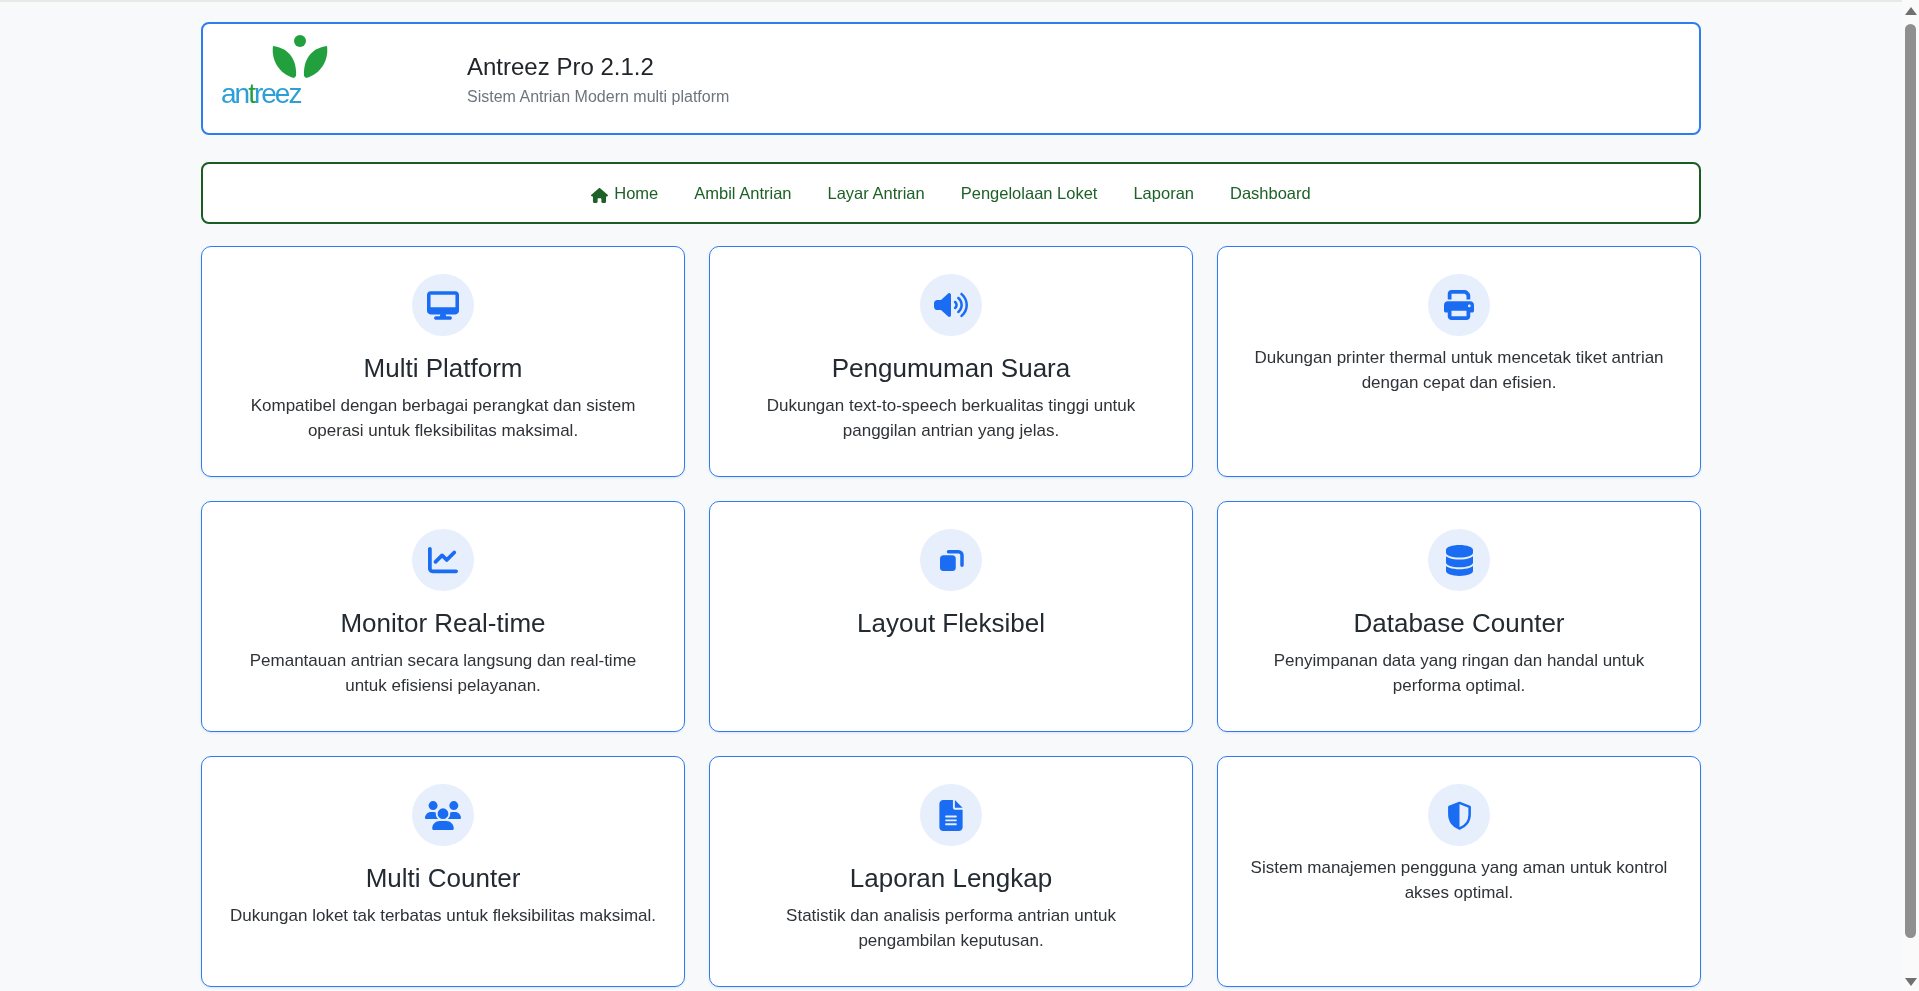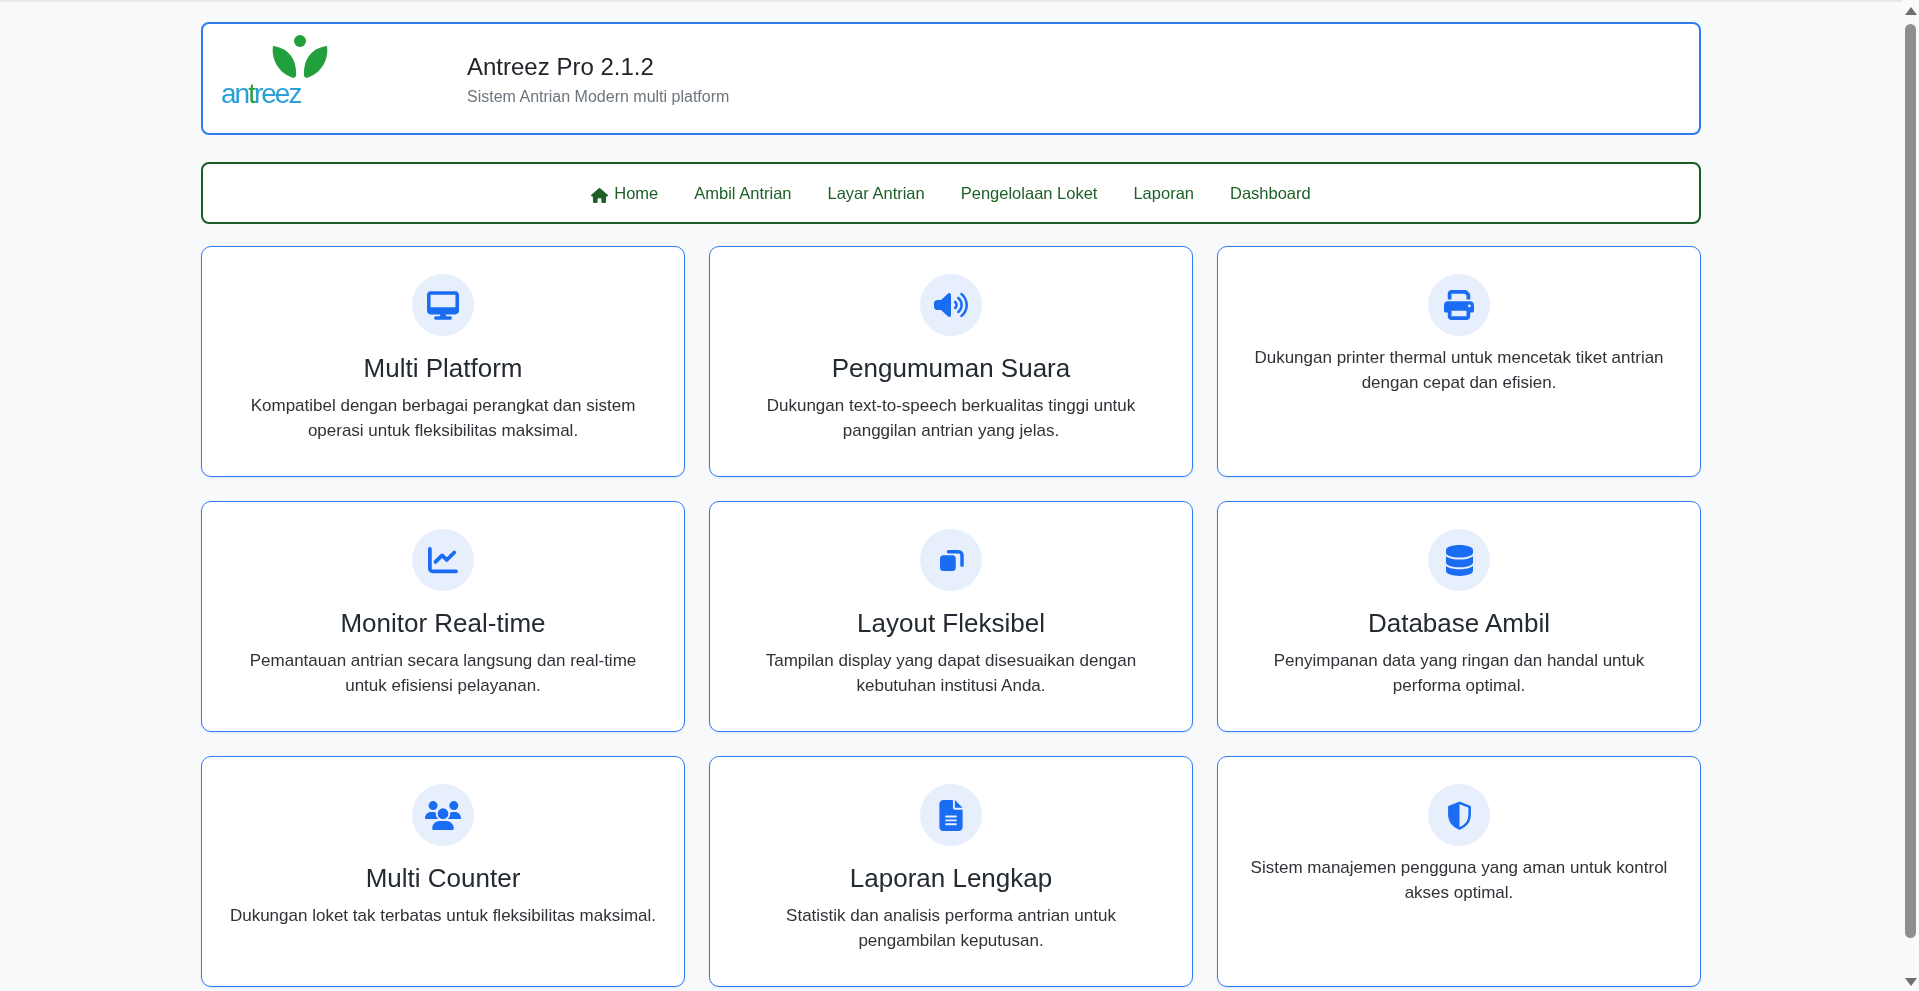--- a/index.html
+++ b/index.html
@@ -238,30 +238,29 @@
     </div>
 
     <div class="card">
       <div class="icon-circle">
         <svg width="30" height="30" viewBox="0 0 24 24">
           <path d="M10 5.4h8a2.8 2.8 0 0 1 2.8 2.8v8" fill="none" stroke="#1a6df3" stroke-width="2.8" stroke-linecap="round"></path>
           <rect x="3.2" y="8.2" width="12.6" height="12.6" rx="2.8" fill="#1a6df3"></rect>
         </svg>
       </div>
       <h3 class="card-title">Layout Fleksibel</h3>
-      <p class="card-desc">Tampilan display yang dapat disesuaikan dengan kebutuhan institusi Anda.</p>
     </div>
 
     <div class="card">
       <div class="icon-circle">
         <svg width="27" height="31" viewBox="0 0 448 512">
             <path fill="#1a6df3" d="M448 80v48c0 44.2-100.3 80-224 80S0 172.2 0 128V80C0 35.8 100.3 0 224 0S448 35.8 448 80zM393.2 214.7c20.8-7.4 39.9-16.9 54.8-28.6V288c0 44.2-100.3 80-224 80S0 332.2 0 288V186.1c14.9 11.8 34 21.2 54.8 28.6C99.7 230.7 159.5 240 224 240s124.3-9.3 169.2-25.3zM0 346.1c14.9 11.8 34 21.2 54.8 28.6C99.7 390.7 159.5 400 224 400s124.3-9.3 169.2-25.3c20.8-7.4 39.9-16.9 54.8-28.6V432c0 44.2-100.3 80-224 80S0 476.2 0 432V346.1z"></path>
           </svg>
       </div>
-      <h3 class="card-title">Database Ambil</h3>
+      <h3 class="card-title">Database Counter</h3>
       <p class="card-desc">Penyimpanan data yang ringan dan handal untuk performa optimal.</p>
     </div>
 
     <div class="card">
       <div class="icon-circle">
         <svg width="36" height="29" viewBox="0 0 640 512">
             <path fill="#1a6df3" d="M144 0a80 80 0 1 1 0 160A80 80 0 1 1 144 0zM512 0a80 80 0 1 1 0 160A80 80 0 1 1 512 0zM0 298.7C0 239.8 47.8 192 106.7 192h42.7c15.9 0 31 3.5 44.6 9.7c-1.3 7.2-1.9 14.7-1.9 22.3c0 38.2 16.8 72.5 43.3 96c-.2 0-.4 0-.7 0H21.3C9.6 320 0 310.4 0 298.7zM405.3 320c-.2 0-.4 0-.7 0c26.6-23.5 43.3-57.8 43.3-96c0-7.6-.7-15-1.9-22.3c13.6-6.3 28.7-9.7 44.6-9.7h42.7C592.2 192 640 239.8 640 298.7c0 11.8-9.6 21.3-21.3 21.3H405.3zM224 224a96 96 0 1 1 192 0 96 96 0 1 1 -192 0zM128 485.3C128 411.7 187.7 352 261.3 352H378.7C452.3 352 512 411.7 512 485.3c0 14.7-11.9 26.7-26.7 26.7H154.7c-14.7 0-26.7-11.9-26.7-26.7z"></path>
           </svg>
       </div>
       <h3 class="card-title">Multi Counter</h3>

